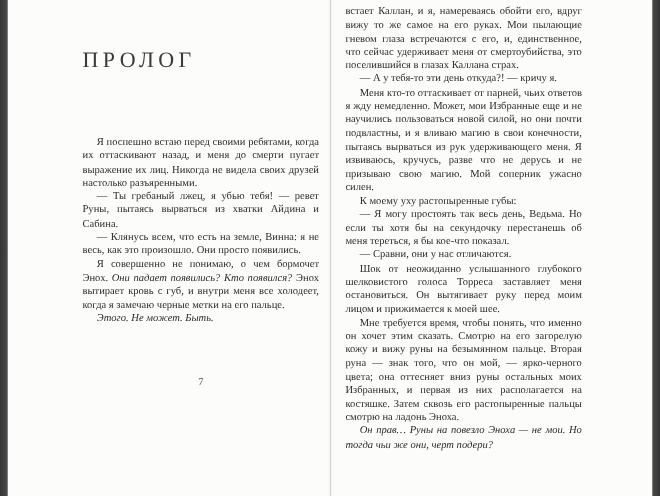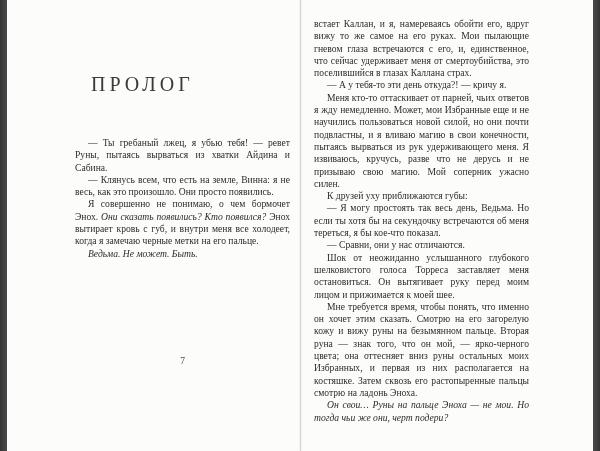--- a/index.html
+++ b/index.html
@@ -33,32 +33,32 @@
     left: 300px;
     top: 0;
     bottom: 0;
     width: 1px;
     background: #d6d4d0;
     box-shadow: -1px 0 2px rgba(0,0,0,0.06), 1px 0 2px rgba(0,0,0,0.06);
     z-index: 2;
   }
   .page {
     position: absolute;
-    top: 13px;
+    top: 0;
     height: 362px;
     background: transparent;
   }
   .page.leftp  { left: 7px;   width: 293px; }
   .page.rightp { left: 301px; width: 292px; }
 
   .title {
     position: absolute;
     top: 44px;
     left: 68px;
-    margin: 16px;
+    margin: 0;
     font-size: 20px;
     font-weight: normal;
     letter-spacing: 4px;
     color: #3a3a3a;
   }
   .body-col {
     position: absolute;
     width: 215px;
   }
   .leftp .body-col  { top: 124px; left: 68px; }
@@ -95,36 +95,37 @@
 <div class="screen">
 
   <div class="edge left"></div>
   <div class="edge right"></div>
   <div class="spine"></div>
 
   <section class="page leftp">
     <h1 class="title">ПРОЛОГ</h1>
 
     <div class="body-col">
+      <p class="para">Я поспешно встаю перед своими ребятами, когда их оттаскивают назад, и меня до смерти пугает выражение их лиц. Никогда не видела своих друзей настолько разъяренными.</p>
       <p class="para">— Ты гребаный лжец, я убью тебя! — ревет Руны, пытаясь вырваться из хватки Айдина и Сабина.</p>
       <p class="para">— Клянусь всем, что есть на земле, Винна: я не весь, как это произошло. Они просто появились.</p>
-      <p class="para"><span>Я совершенно не понимаю, о чем бормочет Энох. </span><span class="it">Они сказать появились? Кто появился?</span><span> Энох вытирает кровь с губ, и внутри меня все холодеет, когда я замечаю черные метки на его пальце.</span></p>
-      <p class="para italic">Ведьма. Не может. Быть.</p>
+      <p class="para"><span>Я совершенно не понимаю, о чем бормочет Энох. </span><span class="it">Они падает появились? Кто появился?</span><span> Энох вытирает кровь с губ, и внутри меня все холодеет, когда я замечаю черные метки на его пальце.</span></p>
+      <p class="para italic">Этого. Не может. Быть.</p>
     </div>
 
     <div class="pagenum">7</div>
   </section>
 
   <section class="page rightp">
     <div class="body-col">
       <p class="para noindent">встает Каллан, и я, намереваясь обойти его, вдруг вижу то же самое на его руках. Мои пылающие гневом глаза встречаются с его, и, единственное, что сейчас удерживает меня от смертоубийства, это поселившийся в глазах Каллана страх.</p>
       <p class="para">— А у тебя-то эти день откуда?! — кричу я.</p>
       <p class="para">Меня кто-то оттаскивает от парней, чьих ответов я жду немедленно. Может, мои Избранные еще и не научились пользоваться новой силой, но они почти подвластны, и я вливаю магию в свои конечности, пытаясь вырваться из рук удерживающего меня. Я извиваюсь, кручусь, разве что не дерусь и не призываю свою магию. Мой соперник ужасно силен.</p>
-      <p class="para">К друзей уху приближаются губы:</p>
-      <p class="para">— Я могу простоять так весь день, Ведьма. Но если ты хотя бы на секундочку встречаются об меня тереться, я бы кое-что показал.</p>
+      <p class="para">К моему уху растопыренные губы:</p>
+      <p class="para">— Я могу простоять так весь день, Ведьма. Но если ты хотя бы на секундочку перестанешь об меня тереться, я бы кое-что показал.</p>
       <p class="para">— Сравни, они у нас отличаются.</p>
       <p class="para">Шок от неожиданно услышанного глубокого шелковистого голоса Торреса заставляет меня остановиться. Он вытягивает руку перед моим лицом и прижимается к моей шее.</p>
       <p class="para">Мне требуется время, чтобы понять, что именно он хочет этим сказать. Смотрю на его загорелую кожу и вижу руны на безымянном пальце. Вторая руна — знак того, что он мой, — ярко-черного цвета; она оттесняет вниз руны остальных моих Избранных, и первая из них располагается на костяшке. Затем сквозь его растопыренные пальцы смотрю на ладонь Эноха.</p>
-      <p class="para italic">Он свои… Руны на пальце Эноха — не мои. Но тогда чьи же они, черт подери?</p>
+      <p class="para italic">Он прав… Руны на повезло Эноха — не мои. Но тогда чьи же они, черт подери?</p>
     </div>
   </section>
 
 </div>
 
 </body></html>

